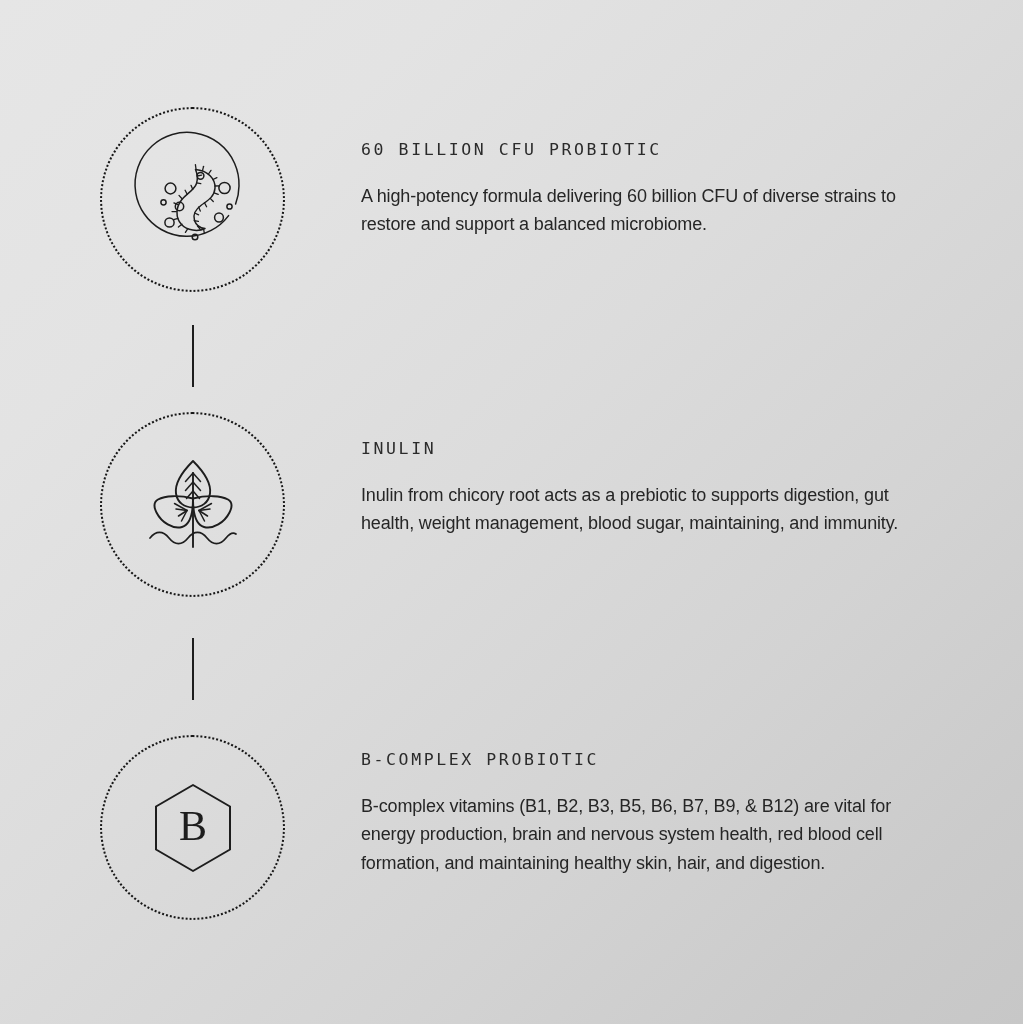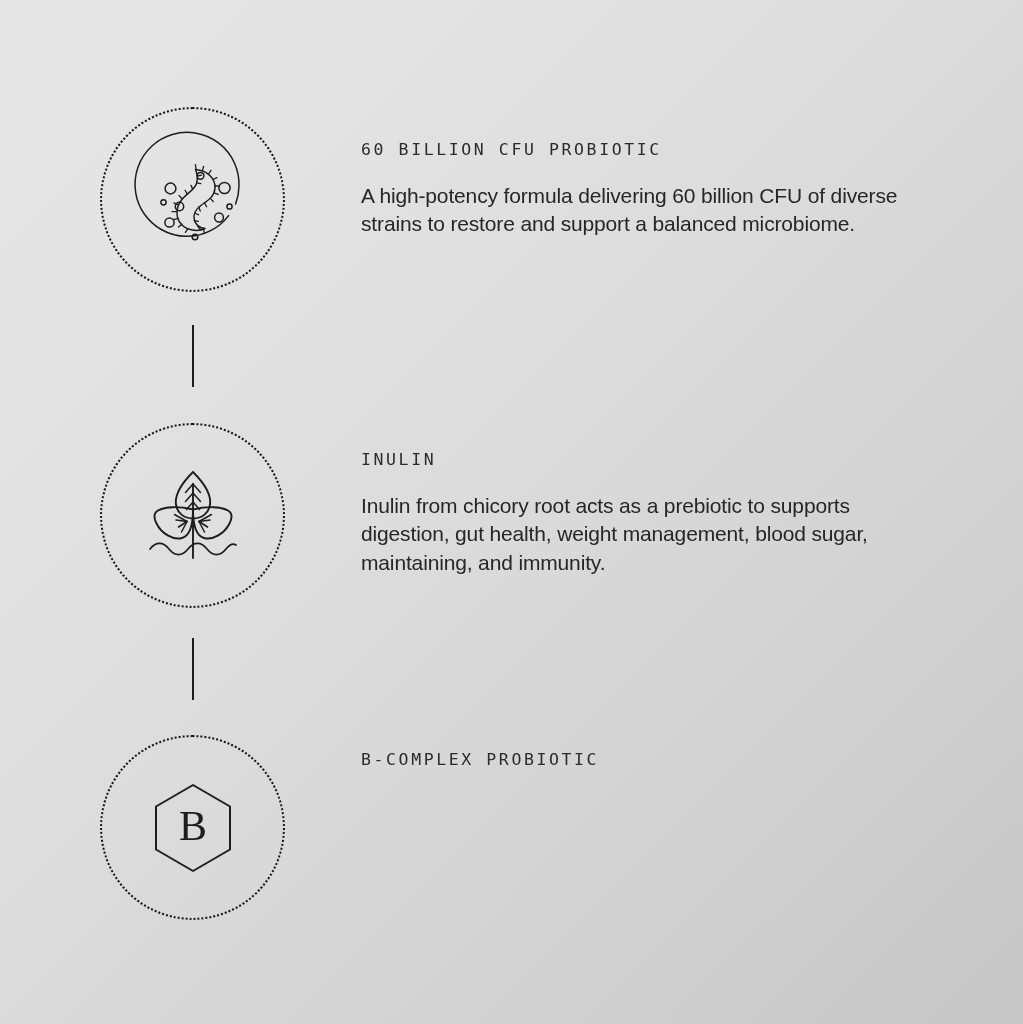--- a/index.html
+++ b/index.html
@@ -33,21 +33,21 @@
   
   .feature-row {
     position: absolute;
     left: 0;
     width: 1023px;
     height: 200px;
     display: flex;
     align-items: flex-start;
   }
   #row-0 { top: 100px; }
-  #row-1 { top: 416px; }
+  #row-1 { top: 405px; }
   #row-2 { top: 728px; }
 
   
   .medallion {
     position: relative;
     width: 200px;
     height: 200px;
     margin-left: 93px;
     flex: 0 0 200px;
   }
@@ -85,21 +85,21 @@
     font-size: 16.5px;
     line-height: 20px;
     letter-spacing: 2.6px;
     color: #2b2b2b;
     margin: 0 0 22px 0;
     font-weight: 400;
     white-space: nowrap;
   }
   .feature-body {
     font-family: "Liberation Sans", sans-serif;
-    font-size: 21px;
+    font-size: 18px;
     line-height: 28.4px;
     color: #262626;
     margin: 0;
     max-width: 560px;
     letter-spacing: -0.15px;
   }
   #row-0 .feature-text { padding-top: 40px; }
   #row-1 .feature-text { padding-top: 34px; }
   #row-2 .feature-text { padding-top: 22px; }
 
@@ -256,16 +256,17 @@
       <div class="icon-art">
         <svg viewBox="0 0 140 140" fill="none">
           <polygon points="70,27 107,48.5 107,91.5 70,113 33,91.5 33,48.5" stroke="#1d1d1d" stroke-width="2" stroke-linejoin="round"></polygon>
           <text id="hex-letter" x="70" y="82" text-anchor="middle" font-family="'Liberation Serif', 'DejaVu Serif', serif" font-size="42" fill="#1d1d1d">B</text>
         </svg>
       </div>
     </div>
 
     <div class="feature-text">
       <h3 class="feature-title">B-COMPLEX PROBIOTIC</h3>
+      <p class="feature-body">B-complex vitamins (B1, B2, B3, B5, B6, B7, B9, &amp; B12) are vital for energy production, brain and nervous system health, red blood cell formation, and maintaining healthy skin, hair, and digestion.</p>
     </div>
   </div>
 
 </div>
 
 </body></html>

